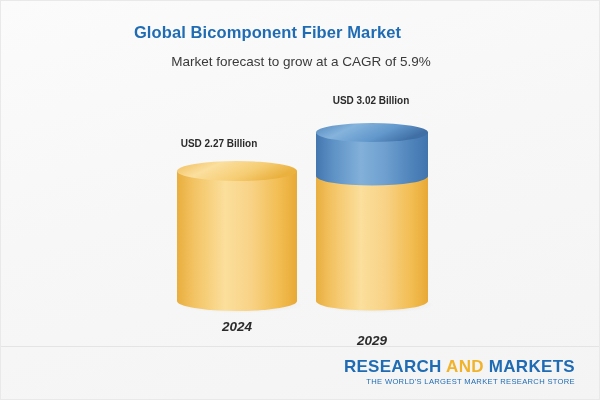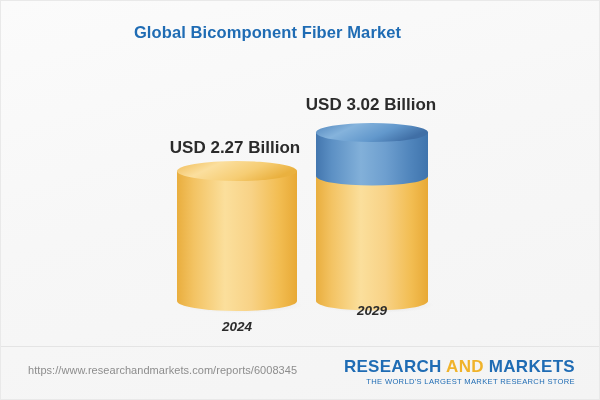--- a/index.html
+++ b/index.html
@@ -54,21 +54,21 @@
     top: 0;
     width: 600px;
     height: 345px;
   }
 
   
   .value-label {
     position: absolute;
     width: 220px;
     text-align: center;
-    font-size: 17px;
+    font-size: 10px;
     font-weight: bold;
     color: #2b2b2b;
     white-space: nowrap;
   }
 
   
   .cat-label {
     position: absolute;
     width: 220px;
     text-align: center;
@@ -124,24 +124,25 @@
     letter-spacing: 0.32px;
     white-space: nowrap;
   }
 </style>
 </head>
 <body>
 
 <div id="card">
 
   <div id="chart-title">Global Bicomponent Fiber Market</div>
+  <div id="chart-subtitle">Market forecast to grow at a CAGR of 5.9%</div>
 
   <div id="plot">
 
-    <div class="value-label" style="left:124px; top:137px;">USD 2.27 Billion</div>
+    <div class="value-label" style="left:108px; top:137px;">USD 2.27 Billion</div>
 
     <svg class="cylinder-svg" style="left:176px; top:160px;" width="120" height="150" viewBox="0 0 120 150">
       <defs>
         <linearGradient id="goldBody24" x1="0" y1="0" x2="1" y2="0">
           <stop offset="0%" stop-color="#e9ae3e"></stop>
           <stop offset="14%" stop-color="#f3c363"></stop>
           <stop offset="40%" stop-color="#fbdf9c"></stop>
           <stop offset="62%" stop-color="#f8d286"></stop>
           <stop offset="85%" stop-color="#f2bd52"></stop>
           <stop offset="100%" stop-color="#e8a935"></stop>
@@ -196,26 +197,25 @@
         </radialGradient>
       </defs>
       <ellipse cx="60" cy="182" rx="58" ry="8" fill="url(#shadow29)"></ellipse>
 
       <path d="M0,53 L0,178 A56,9.5 0 0 0 112,178 L112,53 Z" fill="url(#goldBody29)"></path>
 
       <path d="M0,9.5 L0,53 A56,9.5 0 0 0 112,53 L112,9.5 Z" fill="url(#blueBody29)"></path>
       <ellipse cx="56" cy="9.5" rx="56" ry="9.5" fill="url(#blueTop29)"></ellipse>
     </svg>
 
-    <div class="cat-label" style="left:261px; top:302px;text-align:center;">2029</div>
+    <div class="cat-label" style="left:261px; top:332px;text-align:center;">2029</div>
 
   </div>
 
   <div id="footer-divider"></div>
 
-  <div id="footer-url">https://www.researchandmarkets.com/reports/6008345</div>
 
   <div id="logo">
     <div id="logo-main"><span>RESEARCH </span><span class="gold">AND</span><span> MARKETS</span></div>
     <div id="logo-tagline">THE WORLD'S LARGEST MARKET RESEARCH STORE</div>
   </div>
 
 </div>
 
 </body></html>

